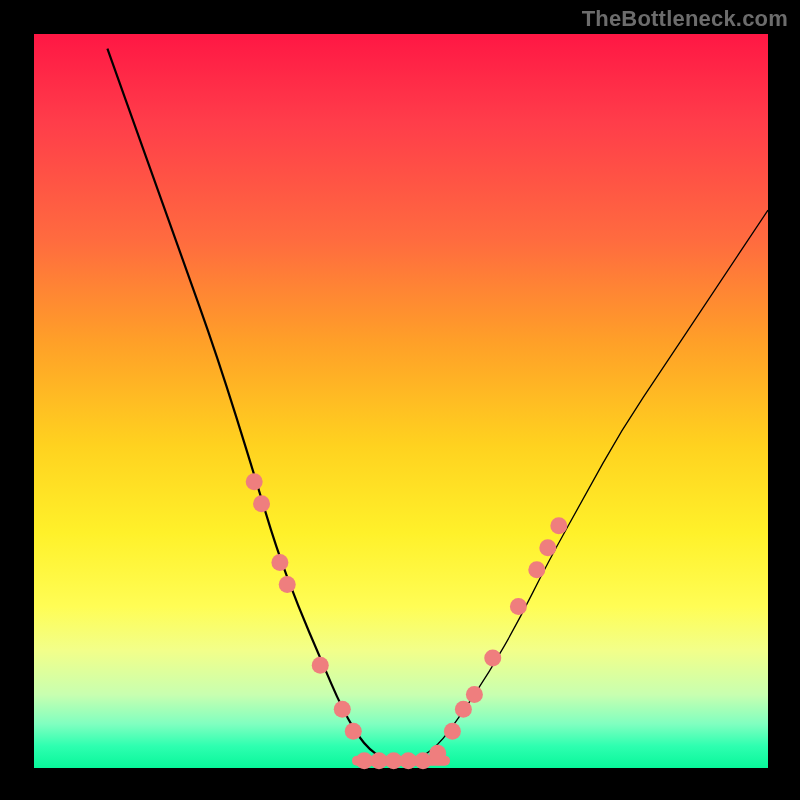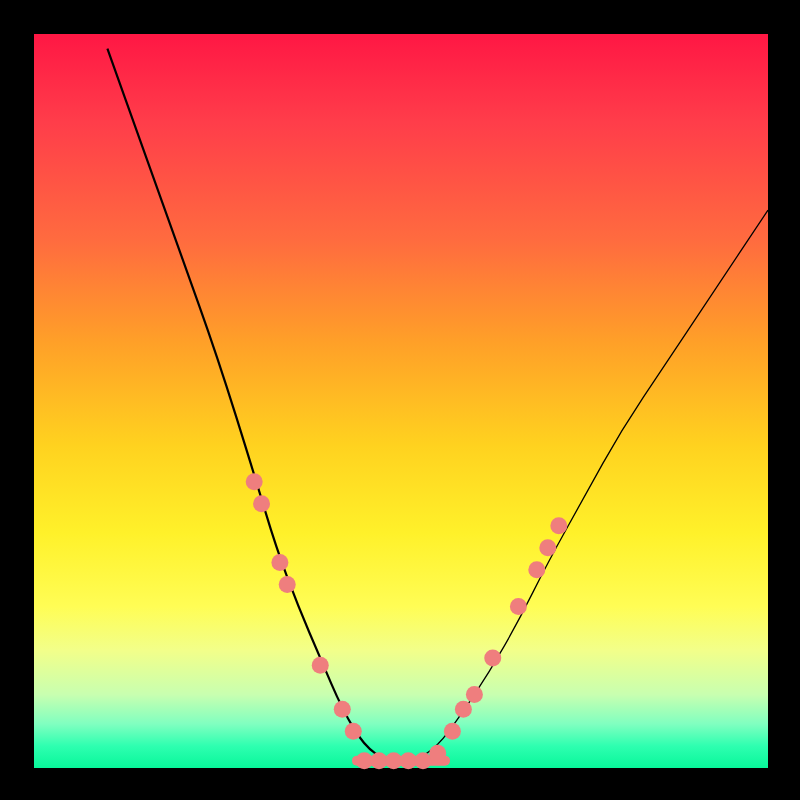--- a/index.html
+++ b/index.html
@@ -57,20 +57,21 @@
     top: 0;
     width: 734px;
     height: 734px;
     overflow: visible;
   }
 </style>
 </head>
 <body>
 
 <div class="frame">
+  <div class="watermark">TheBottleneck.com</div>
   <div class="plot-area">
     <svg class="curves" viewBox="0 0 734 734">
       <g id="curve-group">
           <path d="M 73.4 14.680000000000064 Q 73.4 14.680000000000064 91.75 66.06000000000006 Q 110.1 117.44000000000005 128.45 168.82000000000005 Q 146.8 220.20000000000005 165.15 271.58000000000004 Q 183.5 322.96 201.85 381.67999999999995 Q 220.2 440.4 231.20999999999998 477.09999999999997 Q 242.22 513.8 253.23000000000002 543.16 Q 264.24 572.52 275.25 598.21 Q 286.26 623.9 297.27 649.5899999999999 Q 308.28 675.28 319.28999999999996 693.63 Q 330.3 711.98 341.31 719.3199999999999 T 352.32 726.66" fill="none" stroke="#000000" stroke-width="2.2"></path>
           <path d="M 381.68 726.66 Q 381.68 726.66 392.69000000000005 719.3199999999999 Q 403.70000000000005 711.98 414.71000000000004 697.3 Q 425.71999999999997 682.62 440.4 660.6 Q 455.08 638.58 469.76 612.8900000000001 Q 484.44 587.2 499.12 557.84 Q 513.8 528.48 532.15 495.45000000000005 Q 550.5 462.42 568.85 429.39 Q 587.2 396.36 609.22 363.33 Q 631.24 330.29999999999995 653.26 297.27 Q 675.28 264.24 704.64 220.2 T 734 176.15999999999997" fill="none" stroke="#000000" stroke-width="1.3"></path>
         </g>
       <g id="flat-group">
           <path d="M 322.96 726.66 Q 322.96 726.66 330.29999999999995 726.66 Q 337.64 726.66 344.98 726.66 Q 352.32 726.66 359.65999999999997 726.66 Q 367 726.66 374.34000000000003 726.66 Q 381.68 726.66 389.02 726.66 Q 396.36 726.66 403.70000000000005 726.66 T 411.04 726.66" fill="none" stroke="#ef7e7e" stroke-width="10" stroke-linecap="round"></path>
         </g>
       <g id="marker-group">

